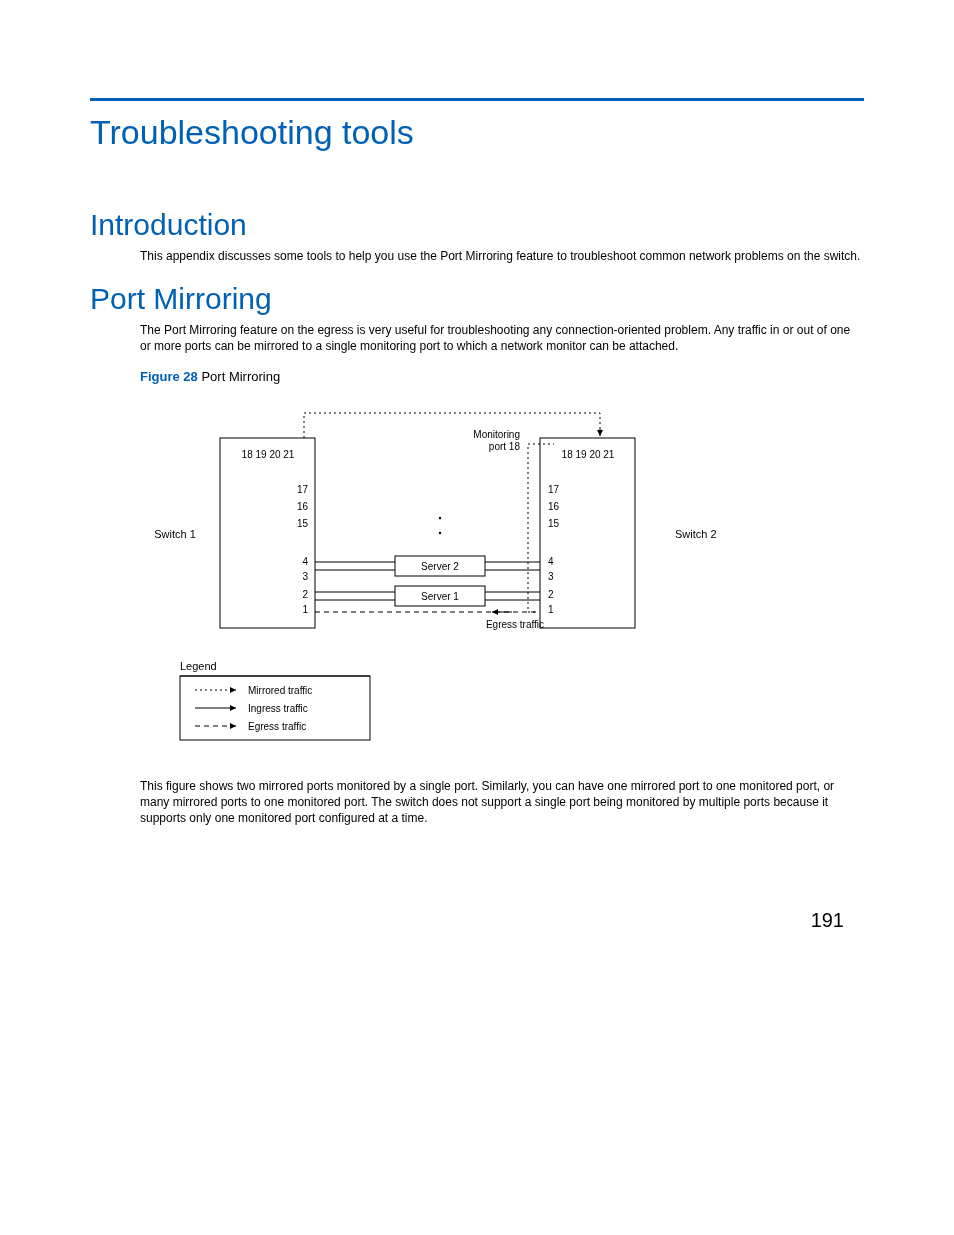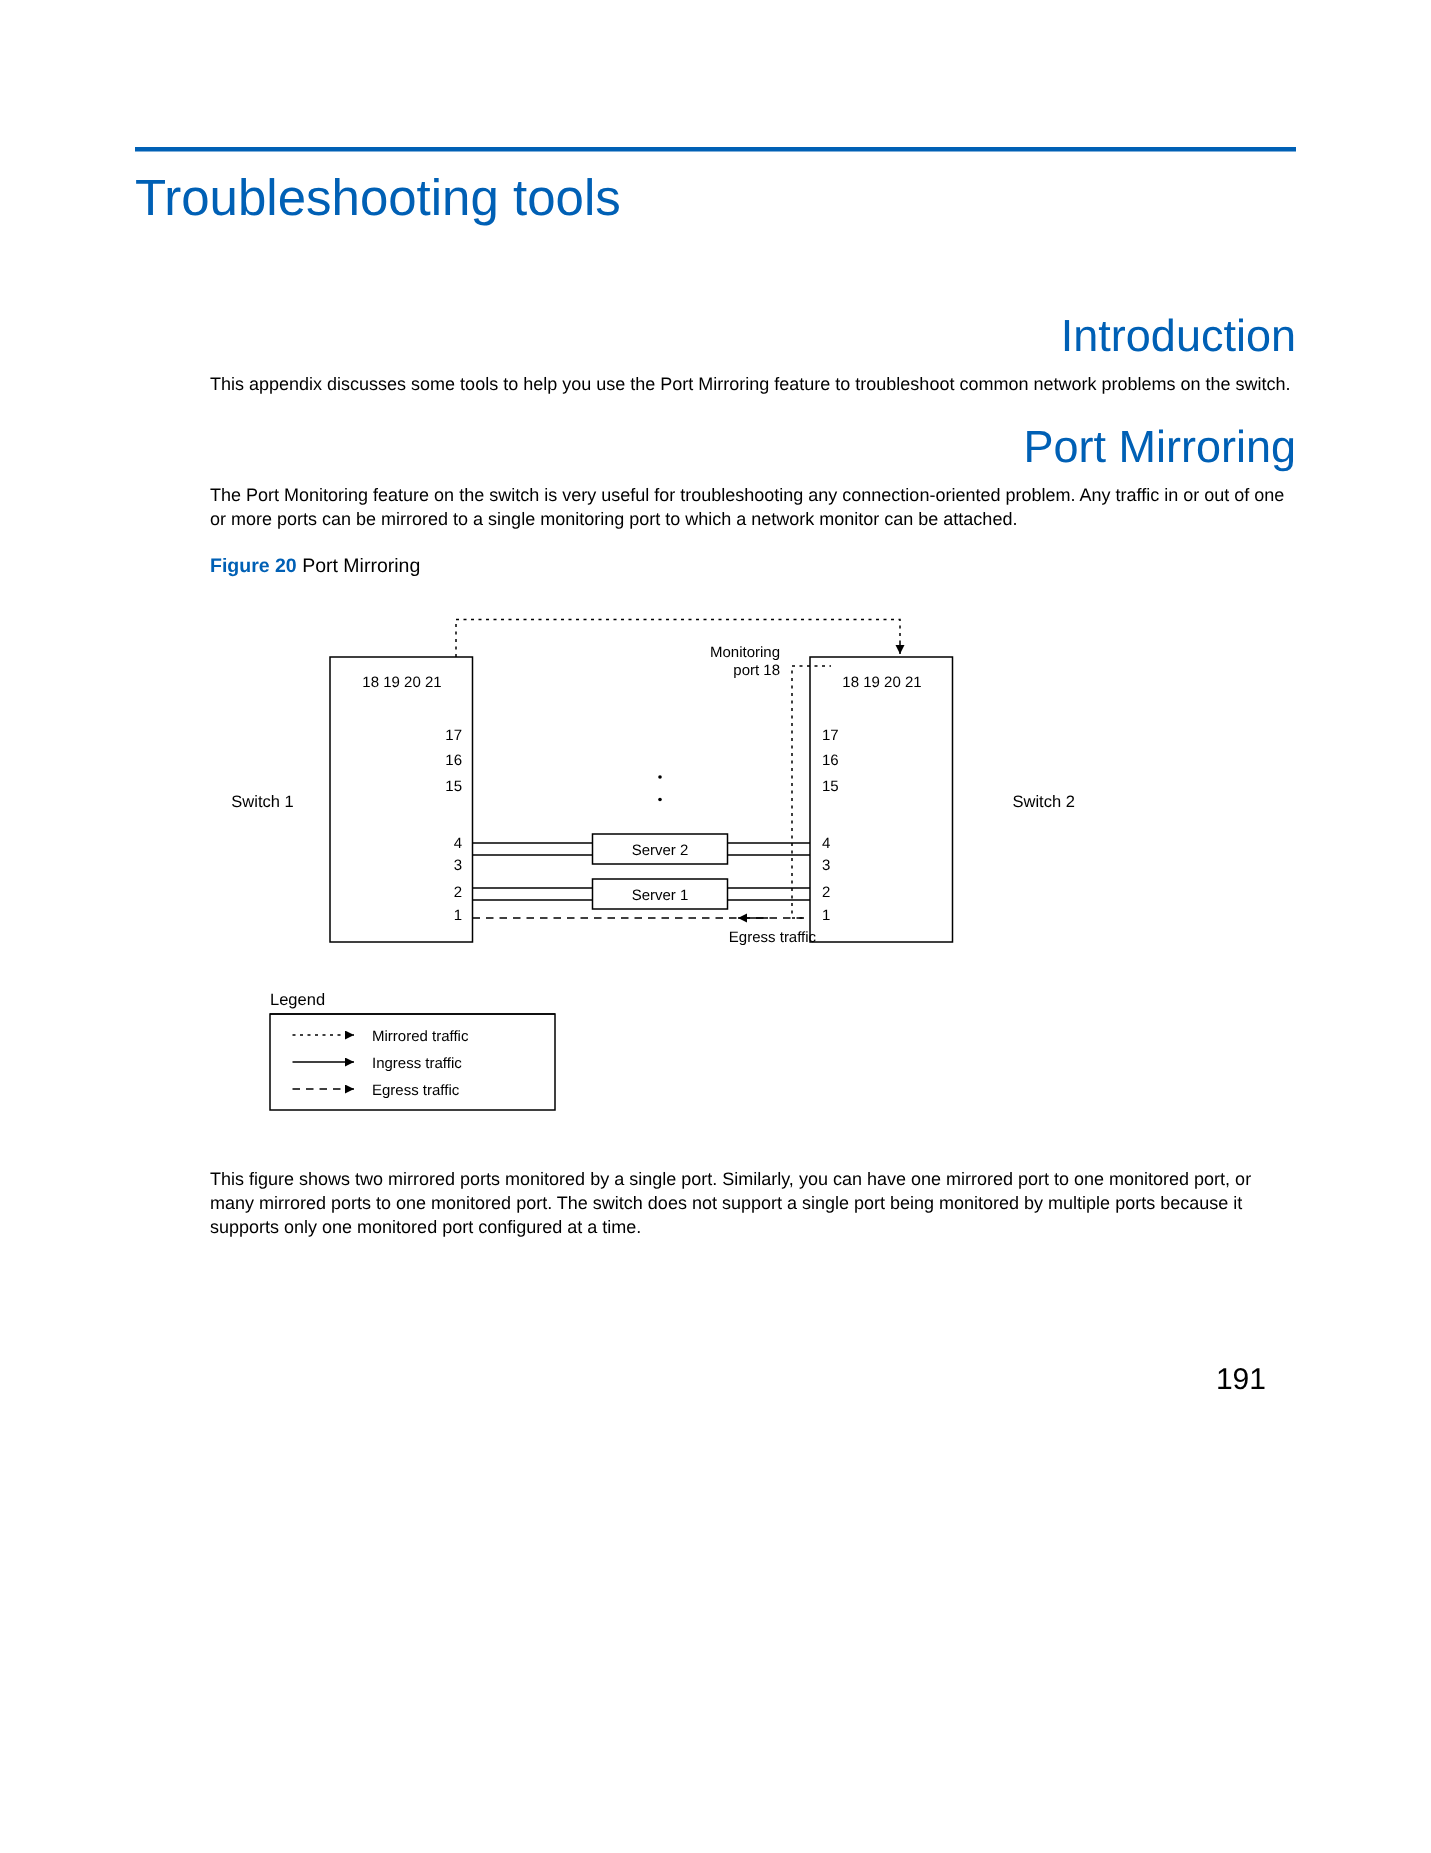--- a/index.html
+++ b/index.html
@@ -26,21 +26,20 @@
     font-size: 34px;
     font-weight: 400;
     color: #0060b5;
     margin: 0 0 56px 0;
   }
   h2.section {
     font-size: 30px;
     font-weight: 400;
     color: #0060b5;
     margin: 0 0 6px 0;
-    text-align: right;
   }
   .body-text {
     font-size: 12px;
     line-height: 1.35;
     margin: 0 0 14px 50px;
   }
   .fig-caption {
     font-size: 13px;
     margin: 6px 0 14px 50px;
   }
@@ -74,24 +73,24 @@
 <div class="page">
 
   <div class="top-rule"></div>
 
   <h1 class="doc-title">Troubleshooting tools</h1>
 
   <h2 class="section">Introduction</h2>
   <p class="body-text">This appendix discusses some tools to help you use the Port Mirroring feature to troubleshoot common network problems on the switch.</p>
 
   <h2 class="section" style="margin-top:18px;">Port Mirroring</h2>
-  <p class="body-text">The Port Monitoring feature on the switch is very useful for troubleshooting any connection-oriented problem. Any traffic in or out of one or more ports can be mirrored to a single monitoring port to which a network monitor can be attached.</p>
+  <p class="body-text">The Port Mirroring feature on the egress is very useful for troubleshooting any connection-oriented problem. Any traffic in or out of one or more ports can be mirrored to a single monitoring port to which a network monitor can be attached.</p>
 
   <p class="fig-caption">
-    <span class="label">Figure 20</span>
+    <span class="label">Figure 28</span>
     <span>Port Mirroring</span>
   </p>
 
   <div class="figure-wrap">
     <svg width="660" height="360" viewBox="0 0 660 360">
 
       <defs>
         <marker id="arrow" markerWidth="8" markerHeight="8" refX="6" refY="3" orient="auto">
           <path d="M0,0 L6,3 L0,6 Z" fill="#000"></path>
         </marker>

